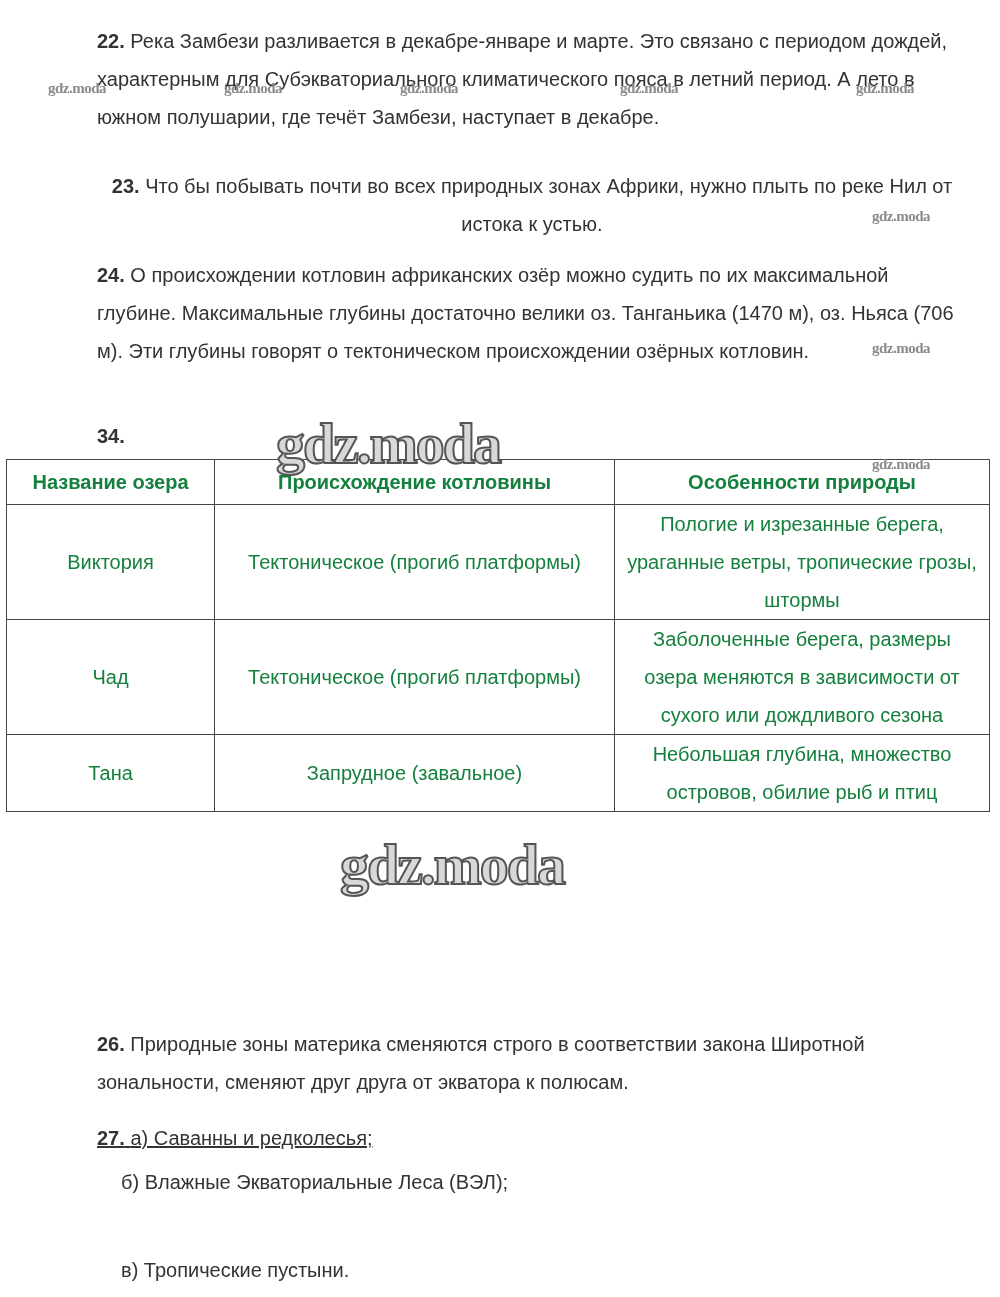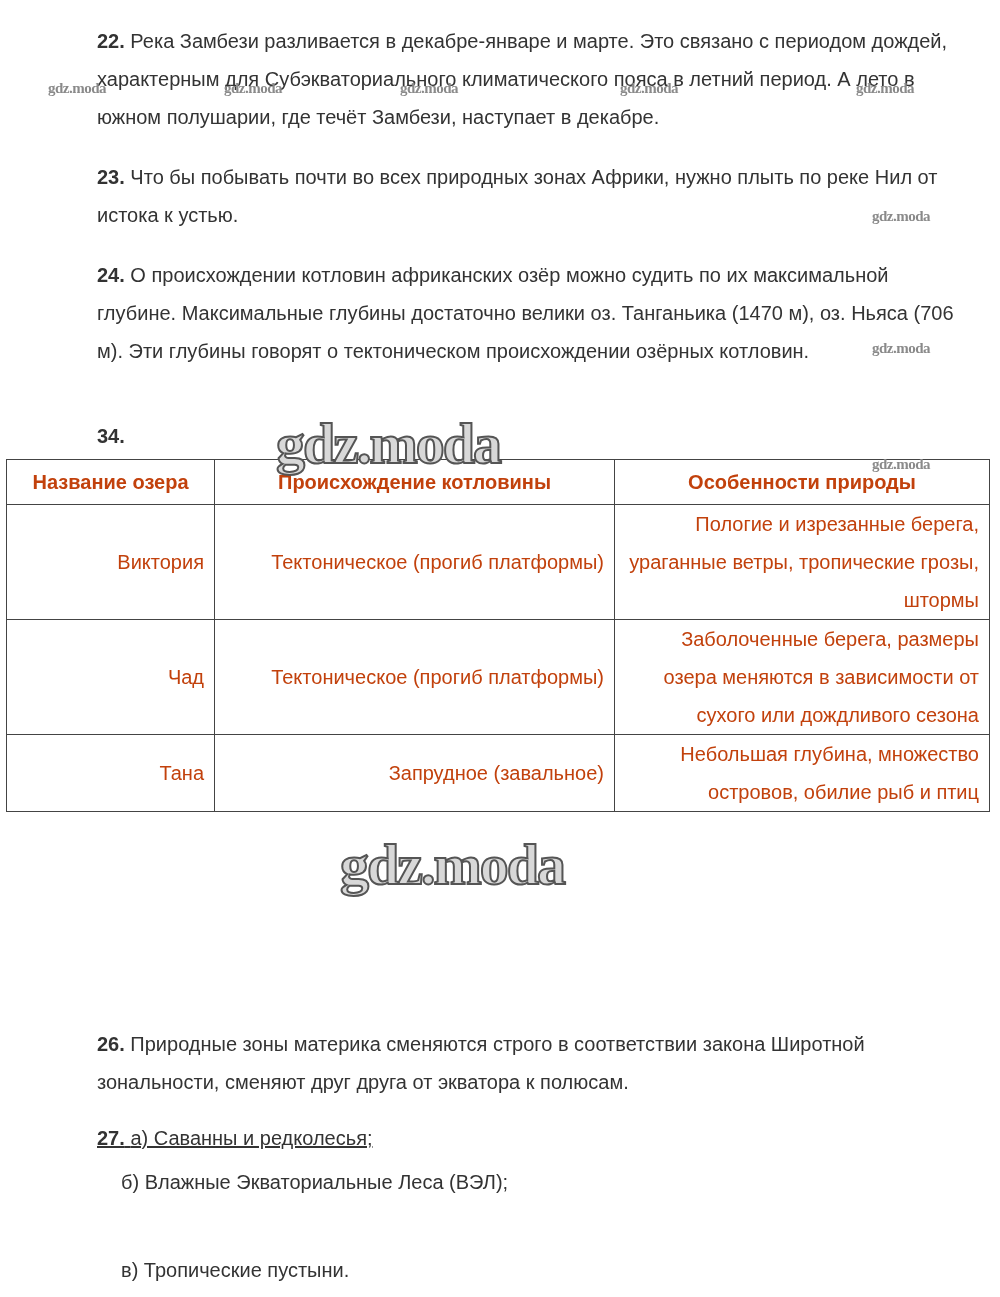--- a/index.html
+++ b/index.html
@@ -14,39 +14,39 @@
     position: absolute; font-family: "Liberation Serif", serif; font-weight: bold;
     font-size: 15px; color: #8a8a8a; letter-spacing: -0.5px;
   }
   .wm-big {
     position: absolute; font-family: "Liberation Serif", serif; font-weight: bold;
     font-size: 58px; color: #d8d8d8; letter-spacing: -2px;
     -webkit-text-stroke: 2px #555555; line-height: 1;
   }
   table.lakes {
     position: absolute; left: 6px; top: 459px; width: 984px;
-    border-collapse: collapse; font-size: 20px; color: #c2410c;
+    border-collapse: collapse; font-size: 20px; color: #15803d;
   }
   table.lakes th, table.lakes td {
-    border: 1px solid #444444; padding: 0 10px; vertical-align: middle; text-align: right;
+    border: 1px solid #444444; padding: 0 10px; vertical-align: middle; text-align: center;
     line-height: 38px;
   }
   table.lakes th { font-weight: bold; text-align: center; height: 44px; }
   table.lakes col.c1 { width: 208px; }
   table.lakes col.c2 { width: 400px; }
   .sub { position: absolute; left: 121px; line-height: 38px; margin: 0; }
 </style>
 </head>
 <body>
 
 <p class="para" style="top:10px;">
   <span class="num">22.</span><span> Река Замбези разливается в декабре-январе и марте. Это связано с периодом дождей, характерным для Субэкваториального климатического пояса в летний период. А лето в южном полушарии, где течёт Замбези, наступает в декабре.</span>
 </p>
 
-<p class="para" style="top:146px;">
+<p class="para" style="top:155px;text-align:center;">
   <span class="num">23.</span><span> Что бы побывать почти во всех природных зонах Африки, нужно плыть по реке Нил от истока к устью.</span>
 </p>
 
 <p class="para" style="top:244px;">
   <span class="num">24.</span><span> О происхождении котловин африканских озёр можно судить по их максимальной глубине. Максимальные глубины достаточно велики оз. Танганьика (1470 м), оз. Ньяса (706 м). Эти глубины говорят о тектоническом происхождении озёрных котловин.</span>
 </p>
 
 <p class="para" style="top:405px;">
   <span class="num">34.</span>
 </p>

